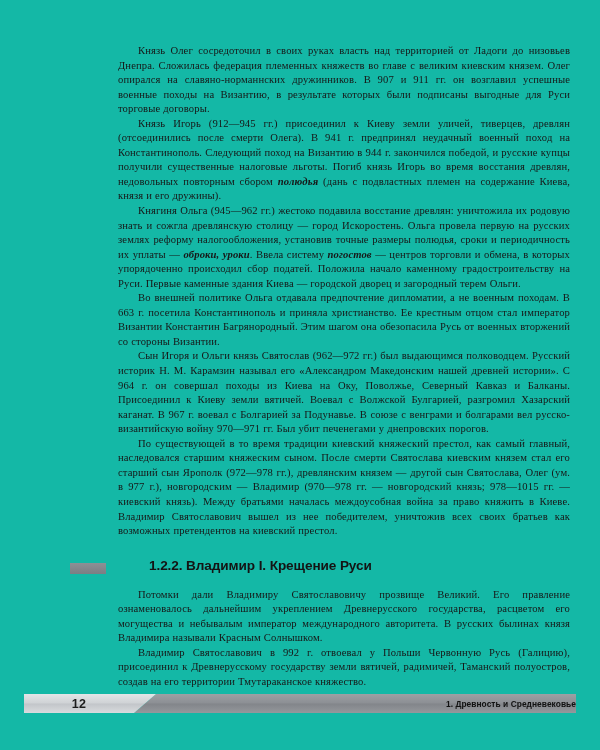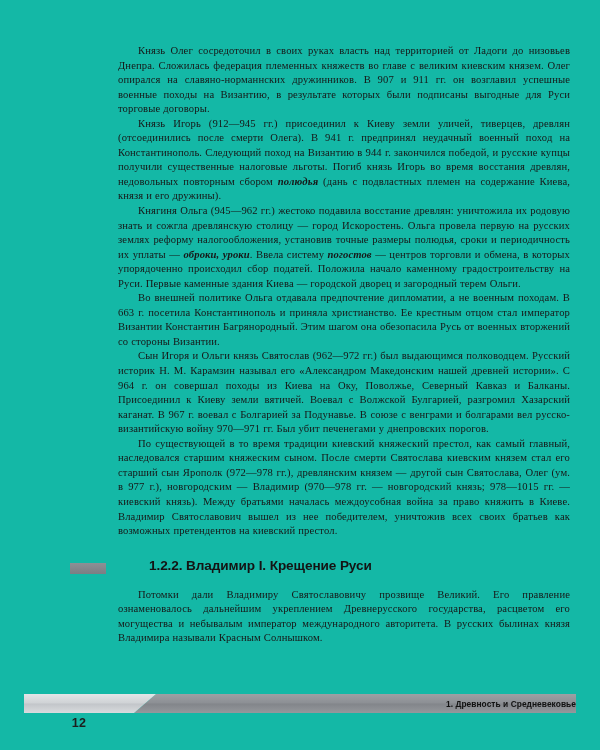--- a/index.html
+++ b/index.html
@@ -115,21 +115,20 @@
     width: 110px;
     height: 19px;
     display: flex;
     align-items: center;
     justify-content: center;
     font-family: "Liberation Sans", sans-serif;
     font-size: 12.5px;
     font-weight: bold;
     color: #1d1d1d;
     letter-spacing: 0.2px;
-    margin-top: 19px;
   }
   .footer-label {
     position: absolute;
     right: 24px;
     top: 0;
     height: 19px;
     display: flex;
     align-items: center;
     font-family: "Liberation Sans", sans-serif;
     font-size: 8.4px;
@@ -155,20 +154,21 @@
         <p class="body-text"><span>По существующей в то время традиции киевский княжеский престол, как самый главный, наследовался старшим княжеским сыном. После смерти Святослава киевским князем стал его старший сын Ярополк (972—978 гг.), древлянским князем — другой сын Святослава, Олег (ум. в 977 г.), новгородским — Владимир (970—978 гг. — новгородский князь; 978—1015 гг. — киевский князь). Между братьями началась междоусобная война за право княжить в Киеве. Владимир Святославович вышел из нее победителем, уничтожив всех своих братьев как возможных претендентов на киевский престол.</span></p>
       </div>
 
     <div class="section-head">
       <span class="section-head-bullet"></span>
       <span class="section-head-title">1.2.2. Владимир I. Крещение Руси</span>
     </div>
 
     <div id="section-paragraphs">
         <p class="body-text"><span>Потомки дали Владимиру Святославовичу прозвище Великий. Его правление ознаменовалось дальнейшим укреплением Древнерусского государства, расцветом его могущества и небывалым император международного авторитета. В русских былинах князя Владимира называли Красным Солнышком.</span></p>
+        <p class="body-text"><span>Владимир Святославович в 992 г. отвоевал у Польши Червонную Русь (Галицию), присоединил к Древнерусскому государству земли вятичей, радимичей, Таманский полуостров, создав на его территории Тмутараканское княжество.</span></p>
       </div>
 
   </div>
 
   <div class="footer">
     <div class="footer-left"></div>
     <div class="footer-right"></div>
     <div class="footer-wedge"></div>
     <div class="footer-pagenum">12</div>
     <div class="footer-label">1. Древность и Средневековье</div>

